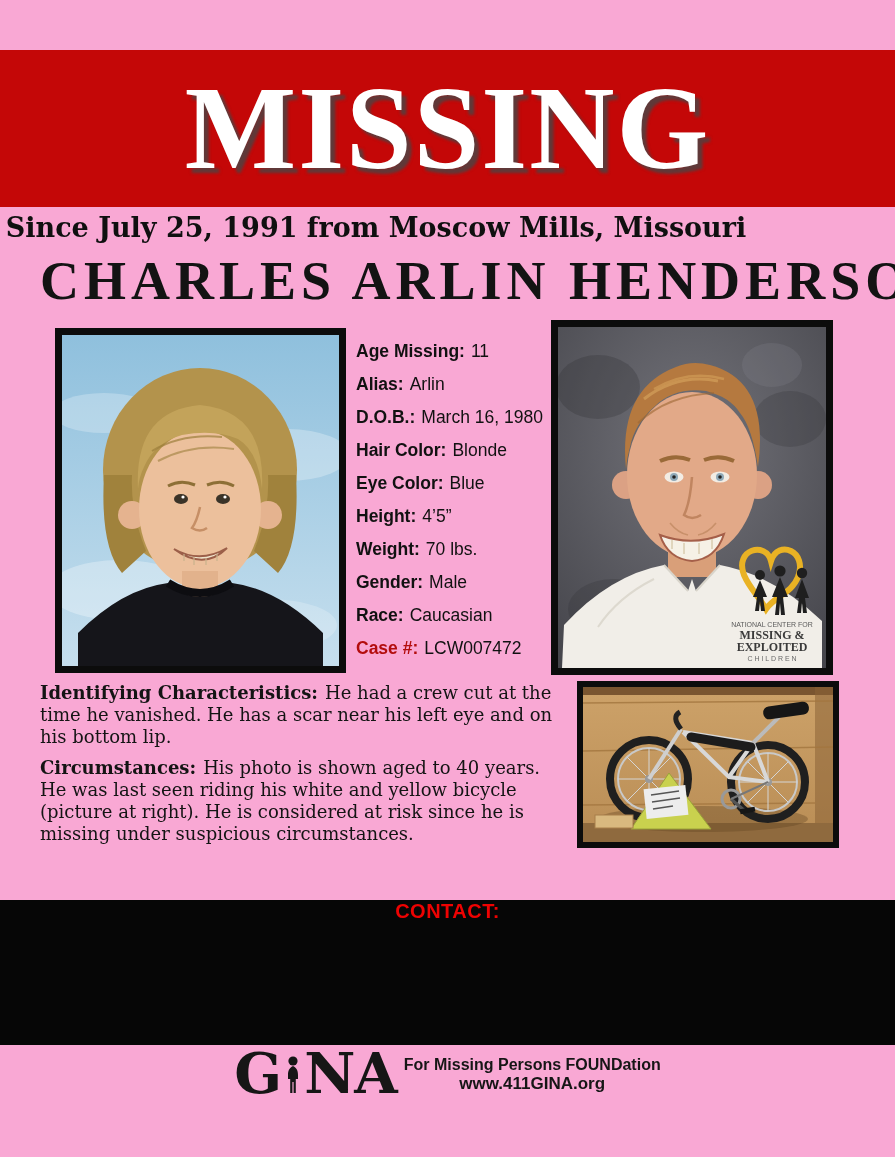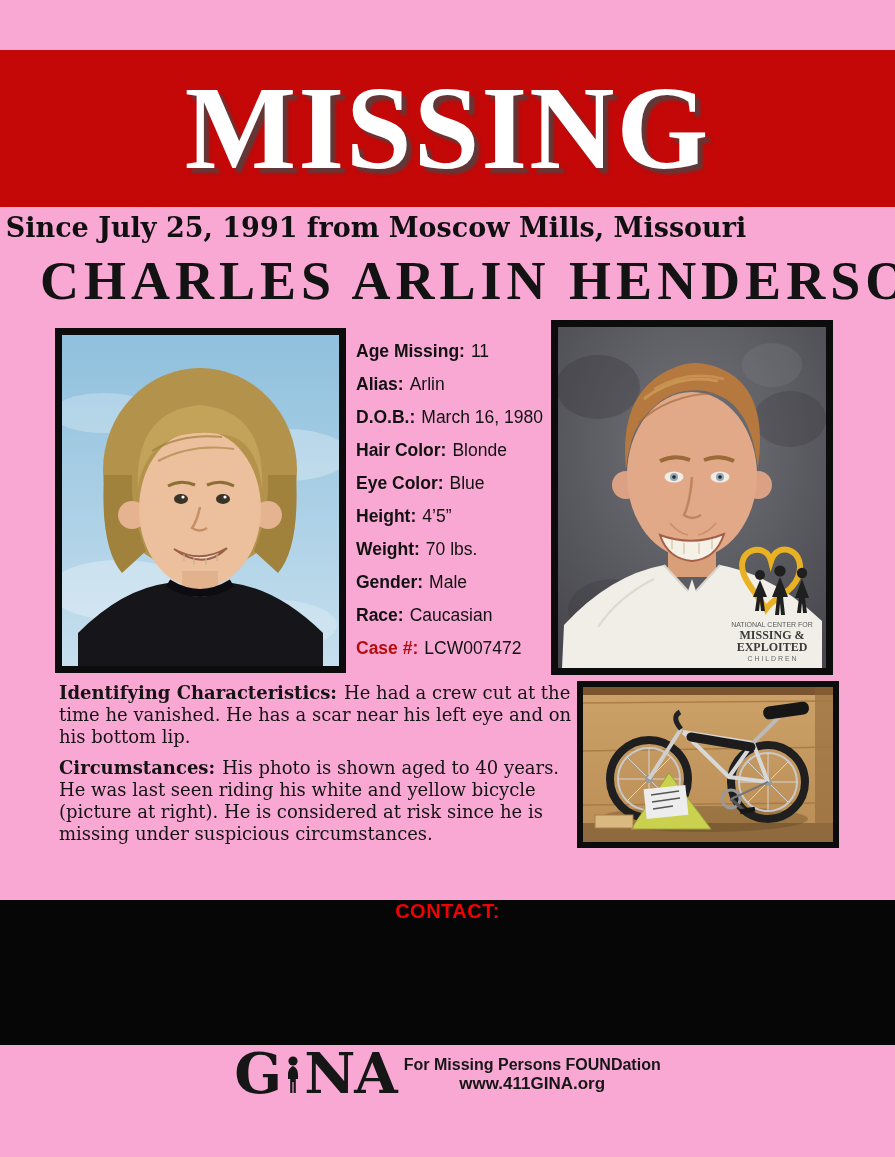--- a/index.html
+++ b/index.html
@@ -39,21 +39,21 @@
 
   
   .details { position:absolute; left:356px; top:341px; width:195px; font-size:17.5px; color:#111; }
   .detail-row { margin-bottom:12px; line-height:21px; white-space:nowrap; }
   .detail-label { font-weight:bold; }
   .detail-value { margin-left:6px; }
   .case-red { color:#b30d0d; }
 
   
   .paragraphs {
-    position:absolute; left:59px; top:682px; width:519px;
+    position:absolute; left:40px; top:682px; width:519px;
     font-family:"DejaVu Serif", serif; font-size:18px; line-height:22px; color:#141414;
   }
   .paragraphs p { margin:0 0 9px 0; }
   .plabel { font-weight:bold; margin-right:7px; }
 
   
   .contact {
     position:absolute; top:900px; left:0; width:895px; height:145px;
     background:#060606; text-align:center; font-weight:bold; color:#ffffff;
   }

